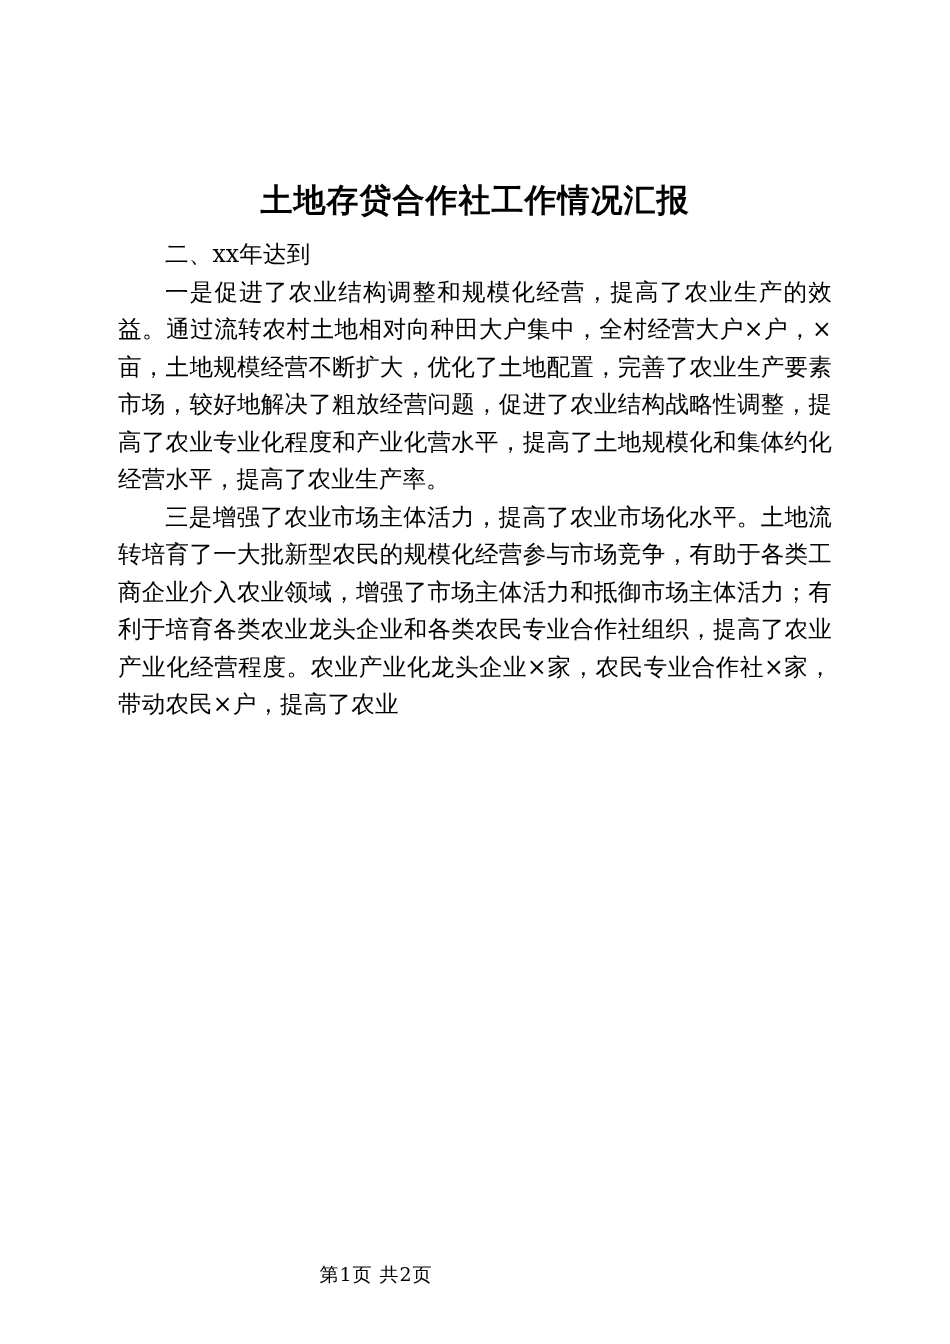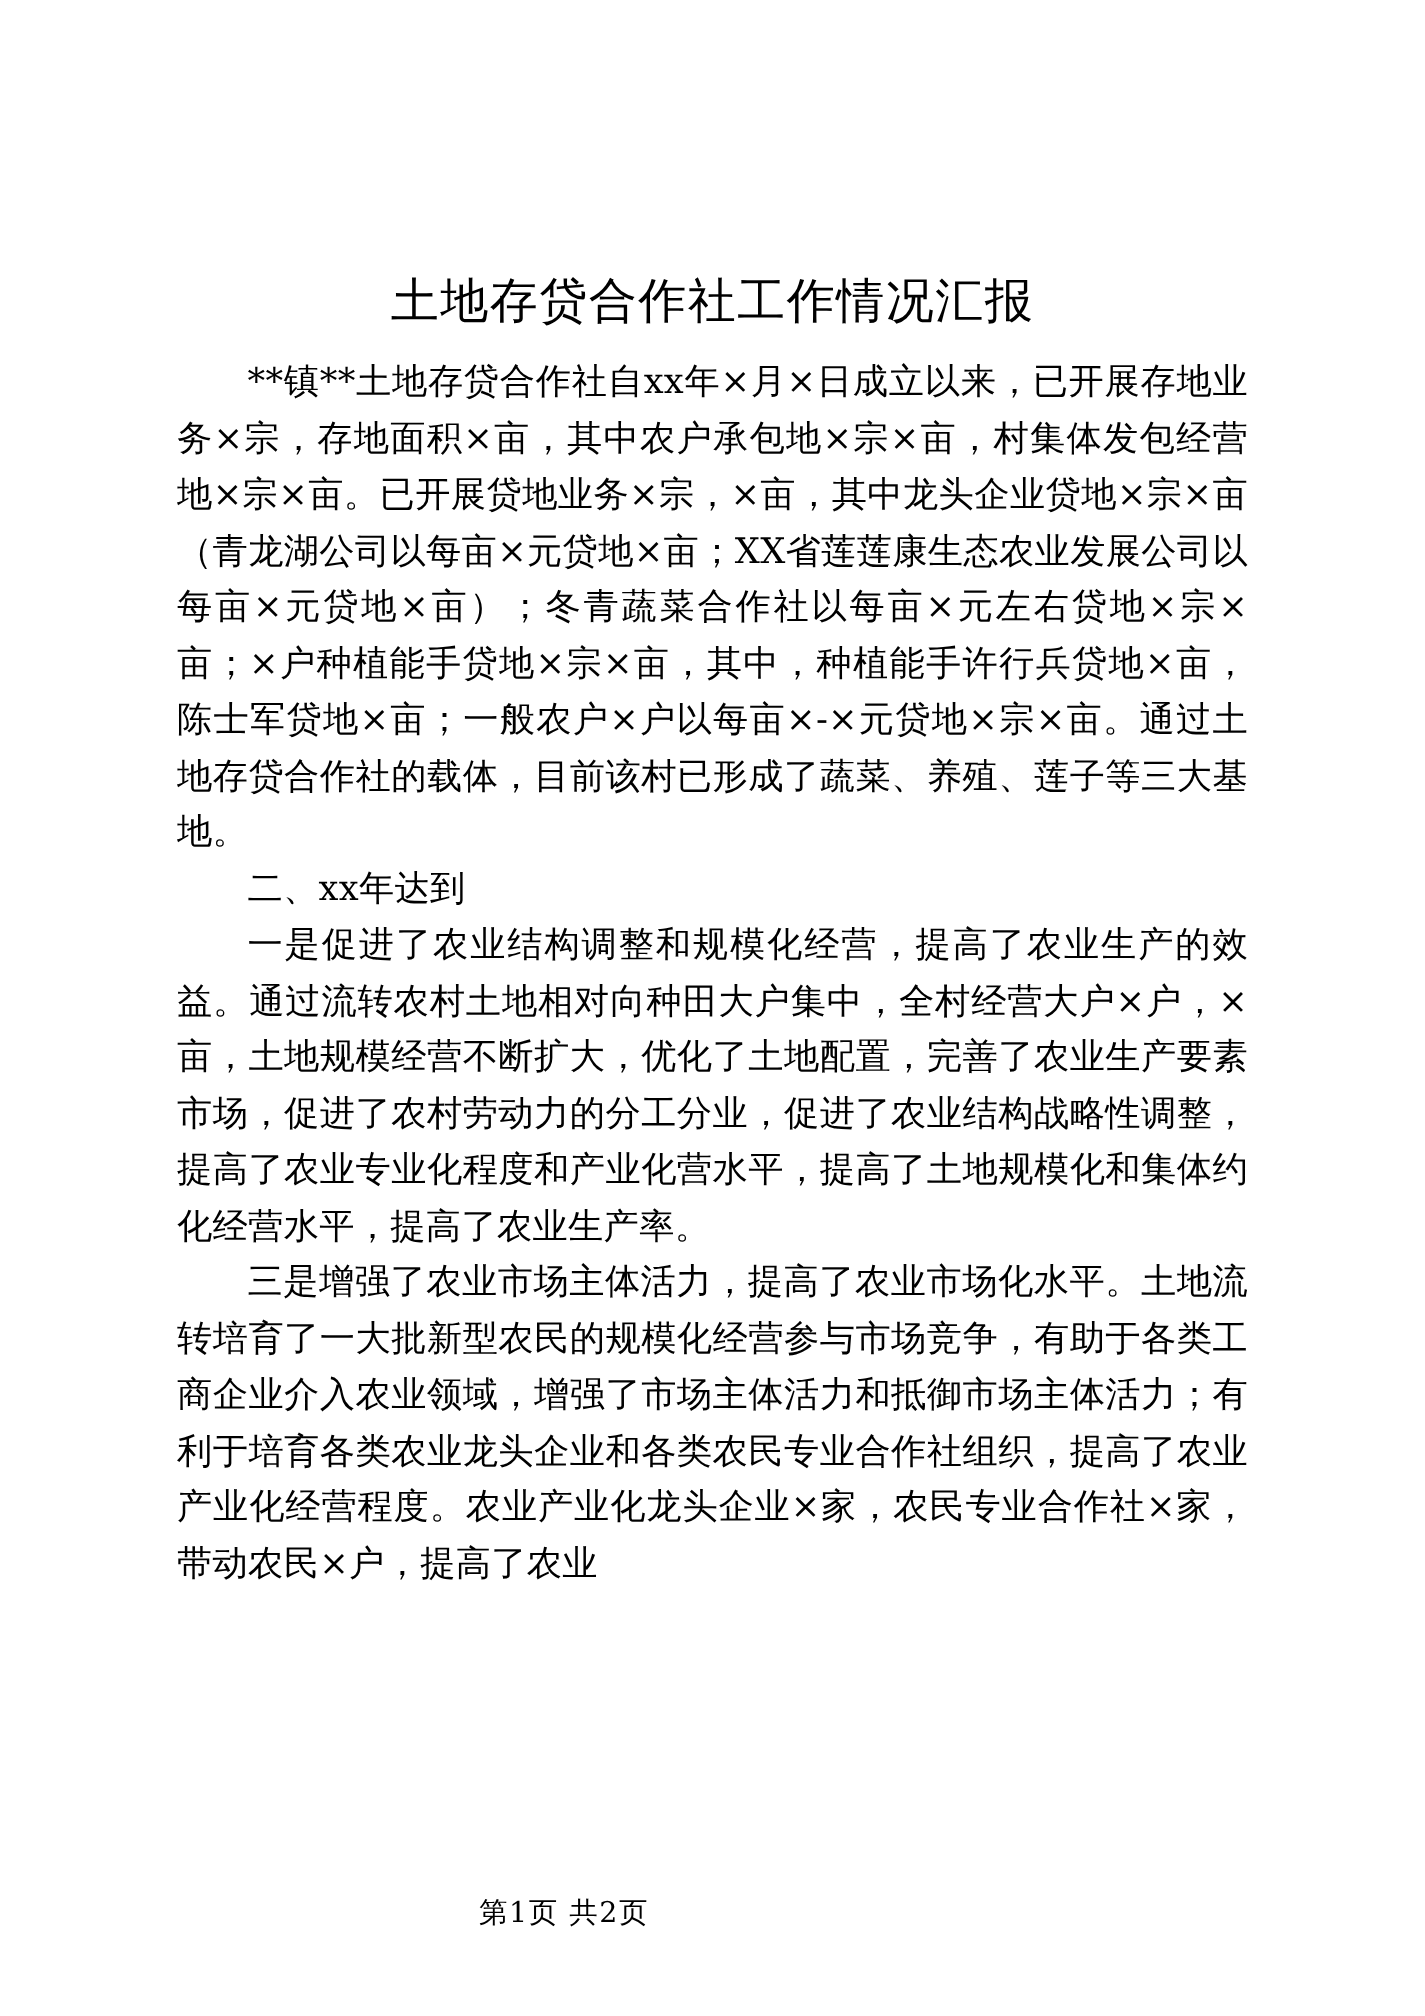--- a/index.html
+++ b/index.html
@@ -19,21 +19,21 @@
     position: absolute;
     left: 0;
     top: 0;
     width: 950px;
     height: 1344px;
     box-sizing: border-box;
     padding: 178px 118px 0 118px;
   }
   .doc-title {
     font-family: "DejaVu Serif", "Liberation Serif", serif;
-    font-weight: normal;
+    font-weight: bold;
     font-size: 32px;
     line-height: 44px;
     text-align: center;
     letter-spacing: 1px;
     margin: 0 0 14px 0;
   }
   .body-block {
     font-family: "DejaVu Serif", "Liberation Serif", serif;
     font-size: 23.5px;
     line-height: 37.5px;
@@ -65,23 +65,22 @@
   }
 </style>
 </head>
 <body>
 
 <div class="page">
 
   <h1 class="doc-title">土地存贷合作社工作情况汇报</h1>
 
   <div class="body-block">
-    <p class="para">**镇**土地存贷合作社自xx年×月×日成立以来，已开展存地业务×宗，存地面积×亩，其中农户承包地×宗×亩，村集体发包经营地×宗×亩。已开展贷地业务×宗，×亩，其中龙头企业贷地×宗×亩（青龙湖公司以每亩×元贷地×亩；XX省莲莲康生态农业发展公司以每亩×元贷地×亩）；冬青蔬菜合作社以每亩×元左右贷地×宗×亩；×户种植能手贷地×宗×亩，其中，种植能手许行兵贷地×亩，陈士军贷地×亩；一般农户×户以每亩×-×元贷地×宗×亩。通过土地存贷合作社的载体，目前该村已形成了蔬菜、养殖、莲子等三大基地。</p>
     <p class="para">二、xx年达到</p>
-    <p class="para">一是促进了农业结构调整和规模化经营，提高了农业生产的效益。通过流转农村土地相对向种田大户集中，全村经营大户×户，×亩，土地规模经营不断扩大，优化了土地配置，完善了农业生产要素市场，促进了农村劳动力的分工分业，促进了农业结构战略性调整，提高了农业专业化程度和产业化营水平，提高了土地规模化和集体约化经营水平，提高了农业生产率。</p>
+    <p class="para">一是促进了农业结构调整和规模化经营，提高了农业生产的效益。通过流转农村土地相对向种田大户集中，全村经营大户×户，×亩，土地规模经营不断扩大，优化了土地配置，完善了农业生产要素市场，较好地解决了粗放经营问题，促进了农业结构战略性调整，提高了农业专业化程度和产业化营水平，提高了土地规模化和集体约化经营水平，提高了农业生产率。</p>
     <p class="para">三是增强了农业市场主体活力，提高了农业市场化水平。土地流转培育了一大批新型农民的规模化经营参与市场竞争，有助于各类工商企业介入农业领域，增强了市场主体活力和抵御市场主体活力；有利于培育各类农业龙头企业和各类农民专业合作社组织，提高了农业产业化经营程度。农业产业化龙头企业×家，农民专业合作社×家，带动农民×户，提高了农业</p>
   </div>
 
 </div>
 
 <div class="footer-rule"></div>
 <div class="footer">
   <span>第1页 共2页</span>
 </div>
 

